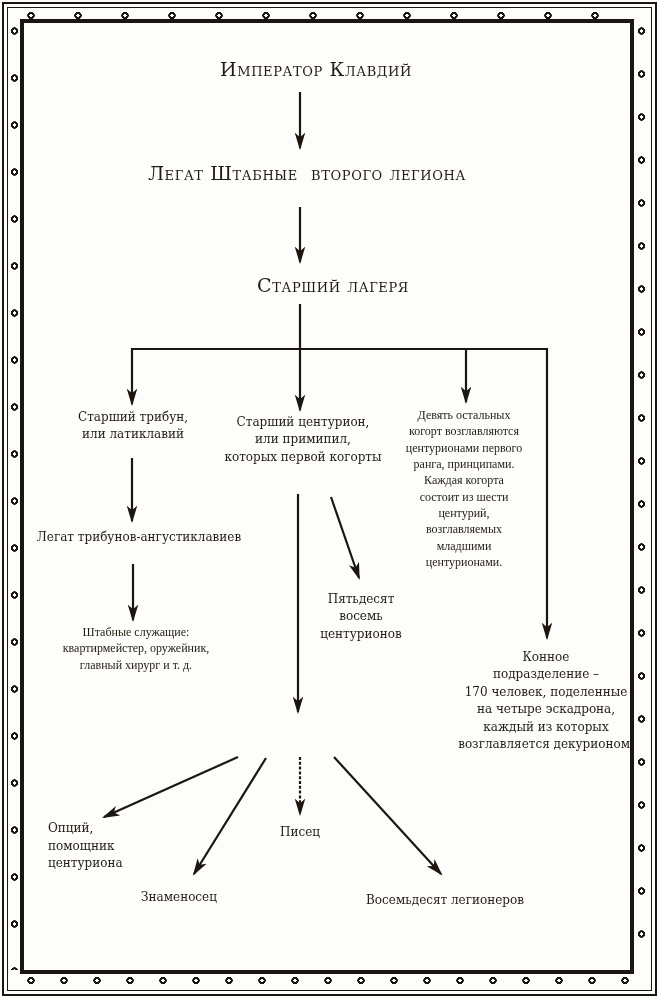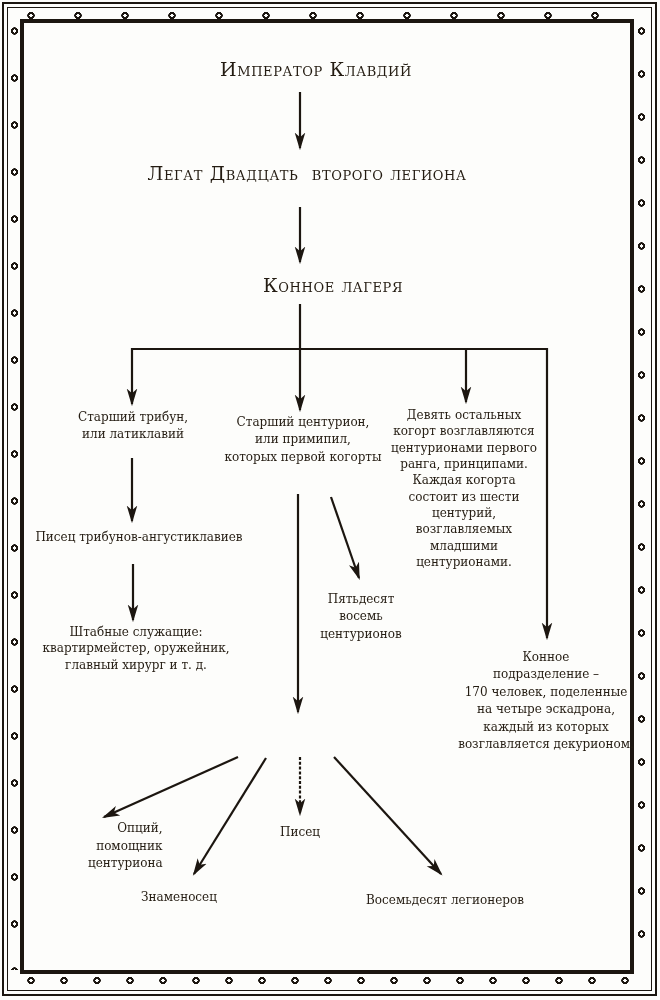--- a/index.html
+++ b/index.html
@@ -26,22 +26,22 @@
   }
   .dots-top    { top: 9px;  background-size: 47px 13px; }
   .dots-bottom { bottom: 13px; background-size: 33px 13px; }
   .dots-left   { left: 8px;  background-size: 13px 47px; }
   .dots-right  { right: 12px; background-size: 13px 43px; }
   
   .node {
     position: absolute; white-space: pre-line; text-align: center;
     font-size: 12px; line-height: 1.45; transform: translateX(-50%);
   }
-  .node.tight { line-height: 1.36; }
-  .node.left-align { transform: none; text-align: right; line-height: 1.47; margin-left: 40px; }
+  .node.tight { line-height: 1.36; font-family: Liberation Serif, serif; }
+  .node.left-align { transform: none; text-align: left; line-height: 1.47; }
   .title {
     font-variant: small-caps; font-size: 19px; letter-spacing: 0.6px;
     white-space: pre;
   }
   
   svg.connectors { position: absolute; left: 0; top: 0; }
   svg.connectors line { stroke: #1c1610; stroke-width: 2.2; }
 </style>
 </head>
 <body>
@@ -72,26 +72,26 @@
   <line x1="133" y1="564" x2="133" y2="620" marker-end="url(#ah)"></line>
   <line x1="298" y1="494" x2="298" y2="712" marker-end="url(#ah)"></line>
   <line x1="331" y1="497" x2="359" y2="578" marker-end="url(#ah)"></line>
   <line x1="238" y1="757" x2="104" y2="817" marker-end="url(#ah)"></line>
   <line x1="266" y1="758" x2="194" y2="874" marker-end="url(#ah)"></line>
   <line x1="300" y1="757" x2="300" y2="814" stroke-dasharray="3 1.8" marker-end="url(#ah)"></line>
   <line x1="334" y1="757" x2="441" y2="874" marker-end="url(#ah)"></line>
 </svg>
 
 <div class="node title" style="left:316px; top:56px">Император Клавдий</div>
-<div class="node title" style="left:307px; top:160px">Легат Двадцать  второго легиона</div>
-<div class="node title" style="left:333px; top:272px">Конное лагеря</div>
+<div class="node title" style="left:307px; top:160px">Легат Штабные  второго легиона</div>
+<div class="node title" style="left:333px; top:272px">Старший лагеря</div>
 
 <div class="node" style="left:133px; top:409px">Старший трибун,
 или латиклавий</div>
-<div class="node" style="left:139px; top:529px">Писец трибунов-ангустиклавиев</div>
+<div class="node" style="left:139px; top:529px">Легат трибунов-ангустиклавиев</div>
 <div class="node tight" style="left:136px; top:624px">Штабные служащие:
 квартирмейстер, оружейник,
 главный хирург и т. д.</div>
 
 <div class="node" style="left:303px; top:414px">Старший центурион,
 или примипил,
 которых первой когорты</div>
 <div class="node" style="left:361px; top:591px">Пятьдесят
 восемь
 центурионов</div>

